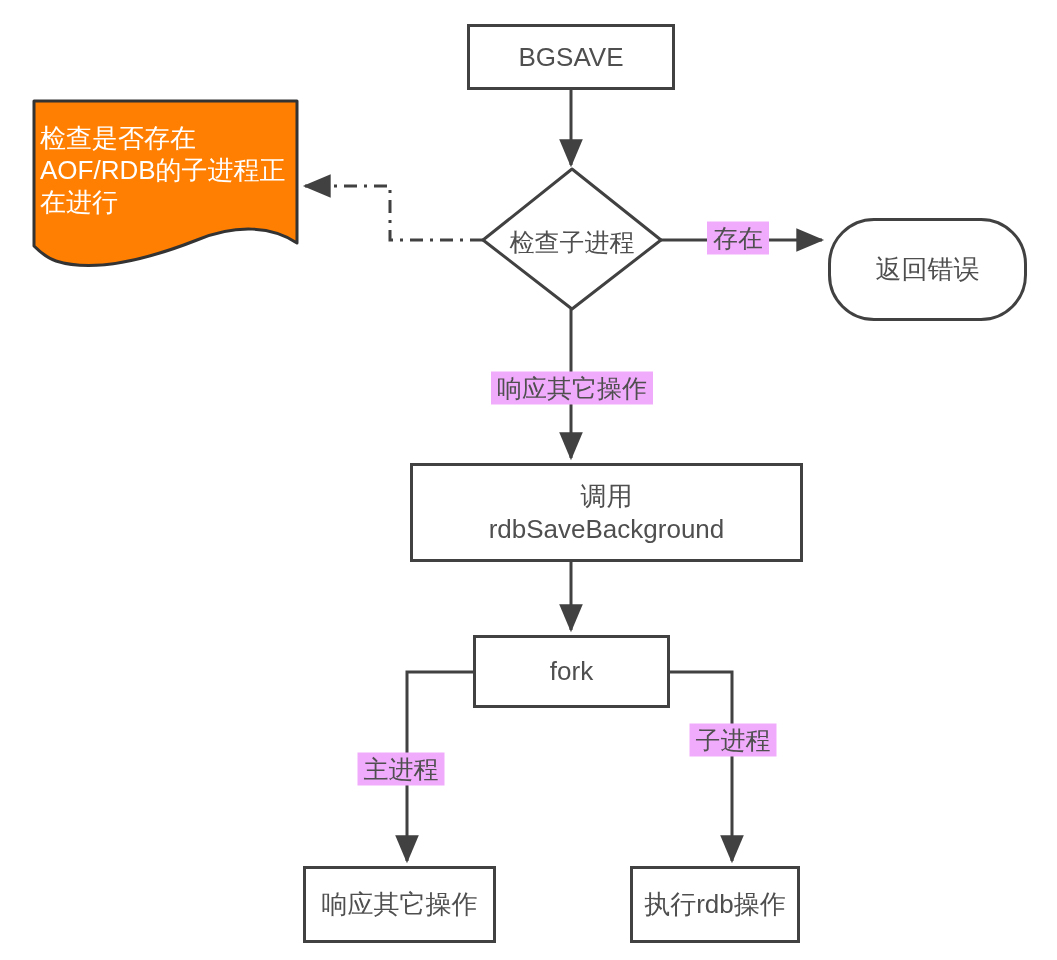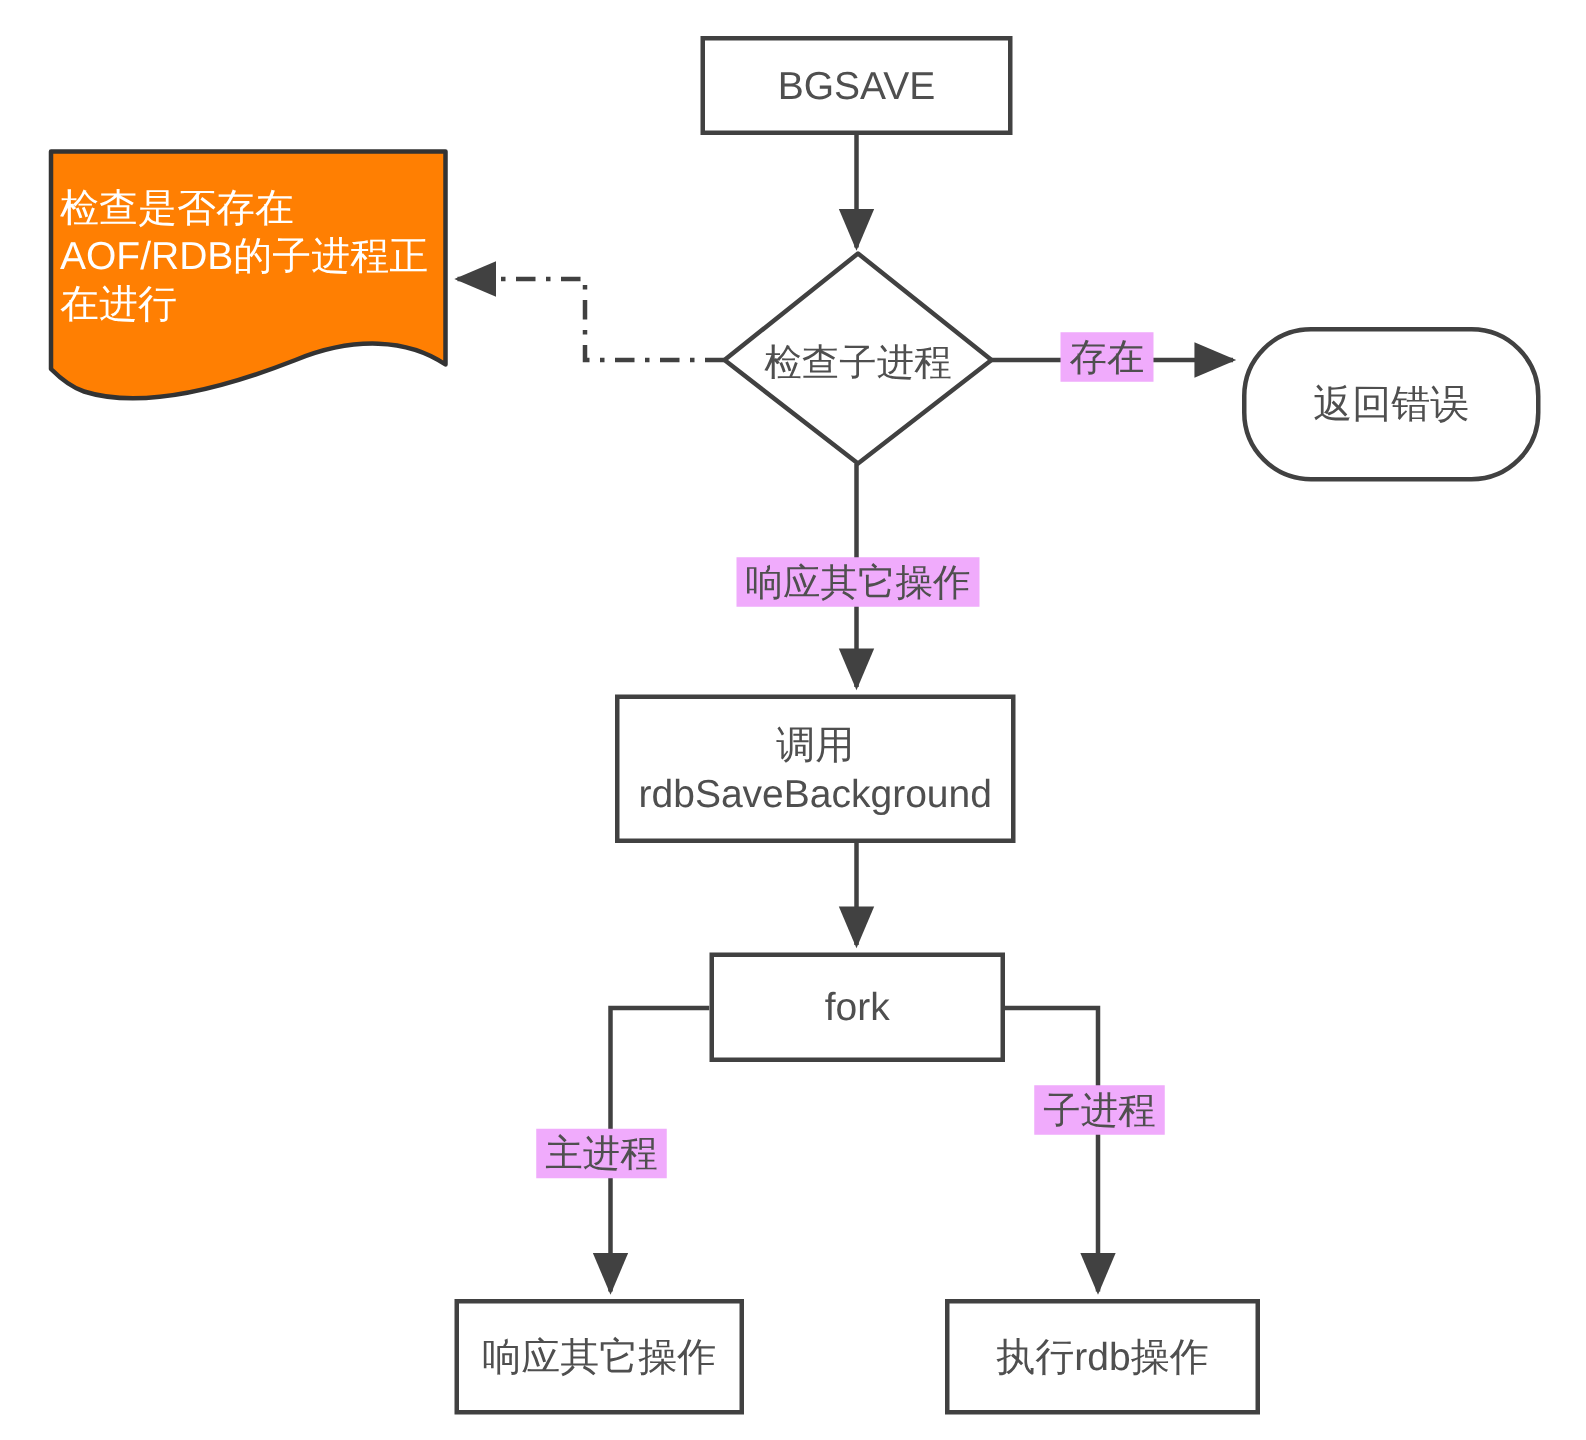--- a/index.html
+++ b/index.html
@@ -103,36 +103,36 @@
   </svg>
 
   <div class="node" style="left:467px; top:24px; width:208px; height:66px;">
     <span>BGSAVE</span>
   </div>
 
   <div class="node rounded" style="left:828px; top:186px; width:199px; height:103px;margin-top:32px;">
     <span>返回错误</span>
   </div>
 
-  <div class="node" style="left:410px; top:463px; width:267px; height:99px;">
+  <div class="node" style="left:410px; top:463px; width:393px; height:99px;">
     <span>
       <span style="display:block">调用</span>
       <span style="display:block">rdbSaveBackground</span>
     </span>
   </div>
 
   <div class="node" style="left:473px; top:635px; width:197px; height:73px;">
     <span>fork</span>
   </div>
 
   <div class="node" style="left:303px; top:866px; width:193px; height:77px;">
     <span>响应其它操作</span>
   </div>
 
-  <div class="node" style="left:630px; top:866px; width:210px; height:77px;">
+  <div class="node" style="left:630px; top:866px; width:170px; height:77px;">
     <span>执行rdb操作</span>
   </div>
 
   <div class="overlay-label" style="left:572px; top:242px;">检查子进程</div>
 
   <div class="note-text">
     <span>检查是否存在</span>
     <span>AOF/RDB的子进程正</span>
     <span>在进行</span>
   </div>

